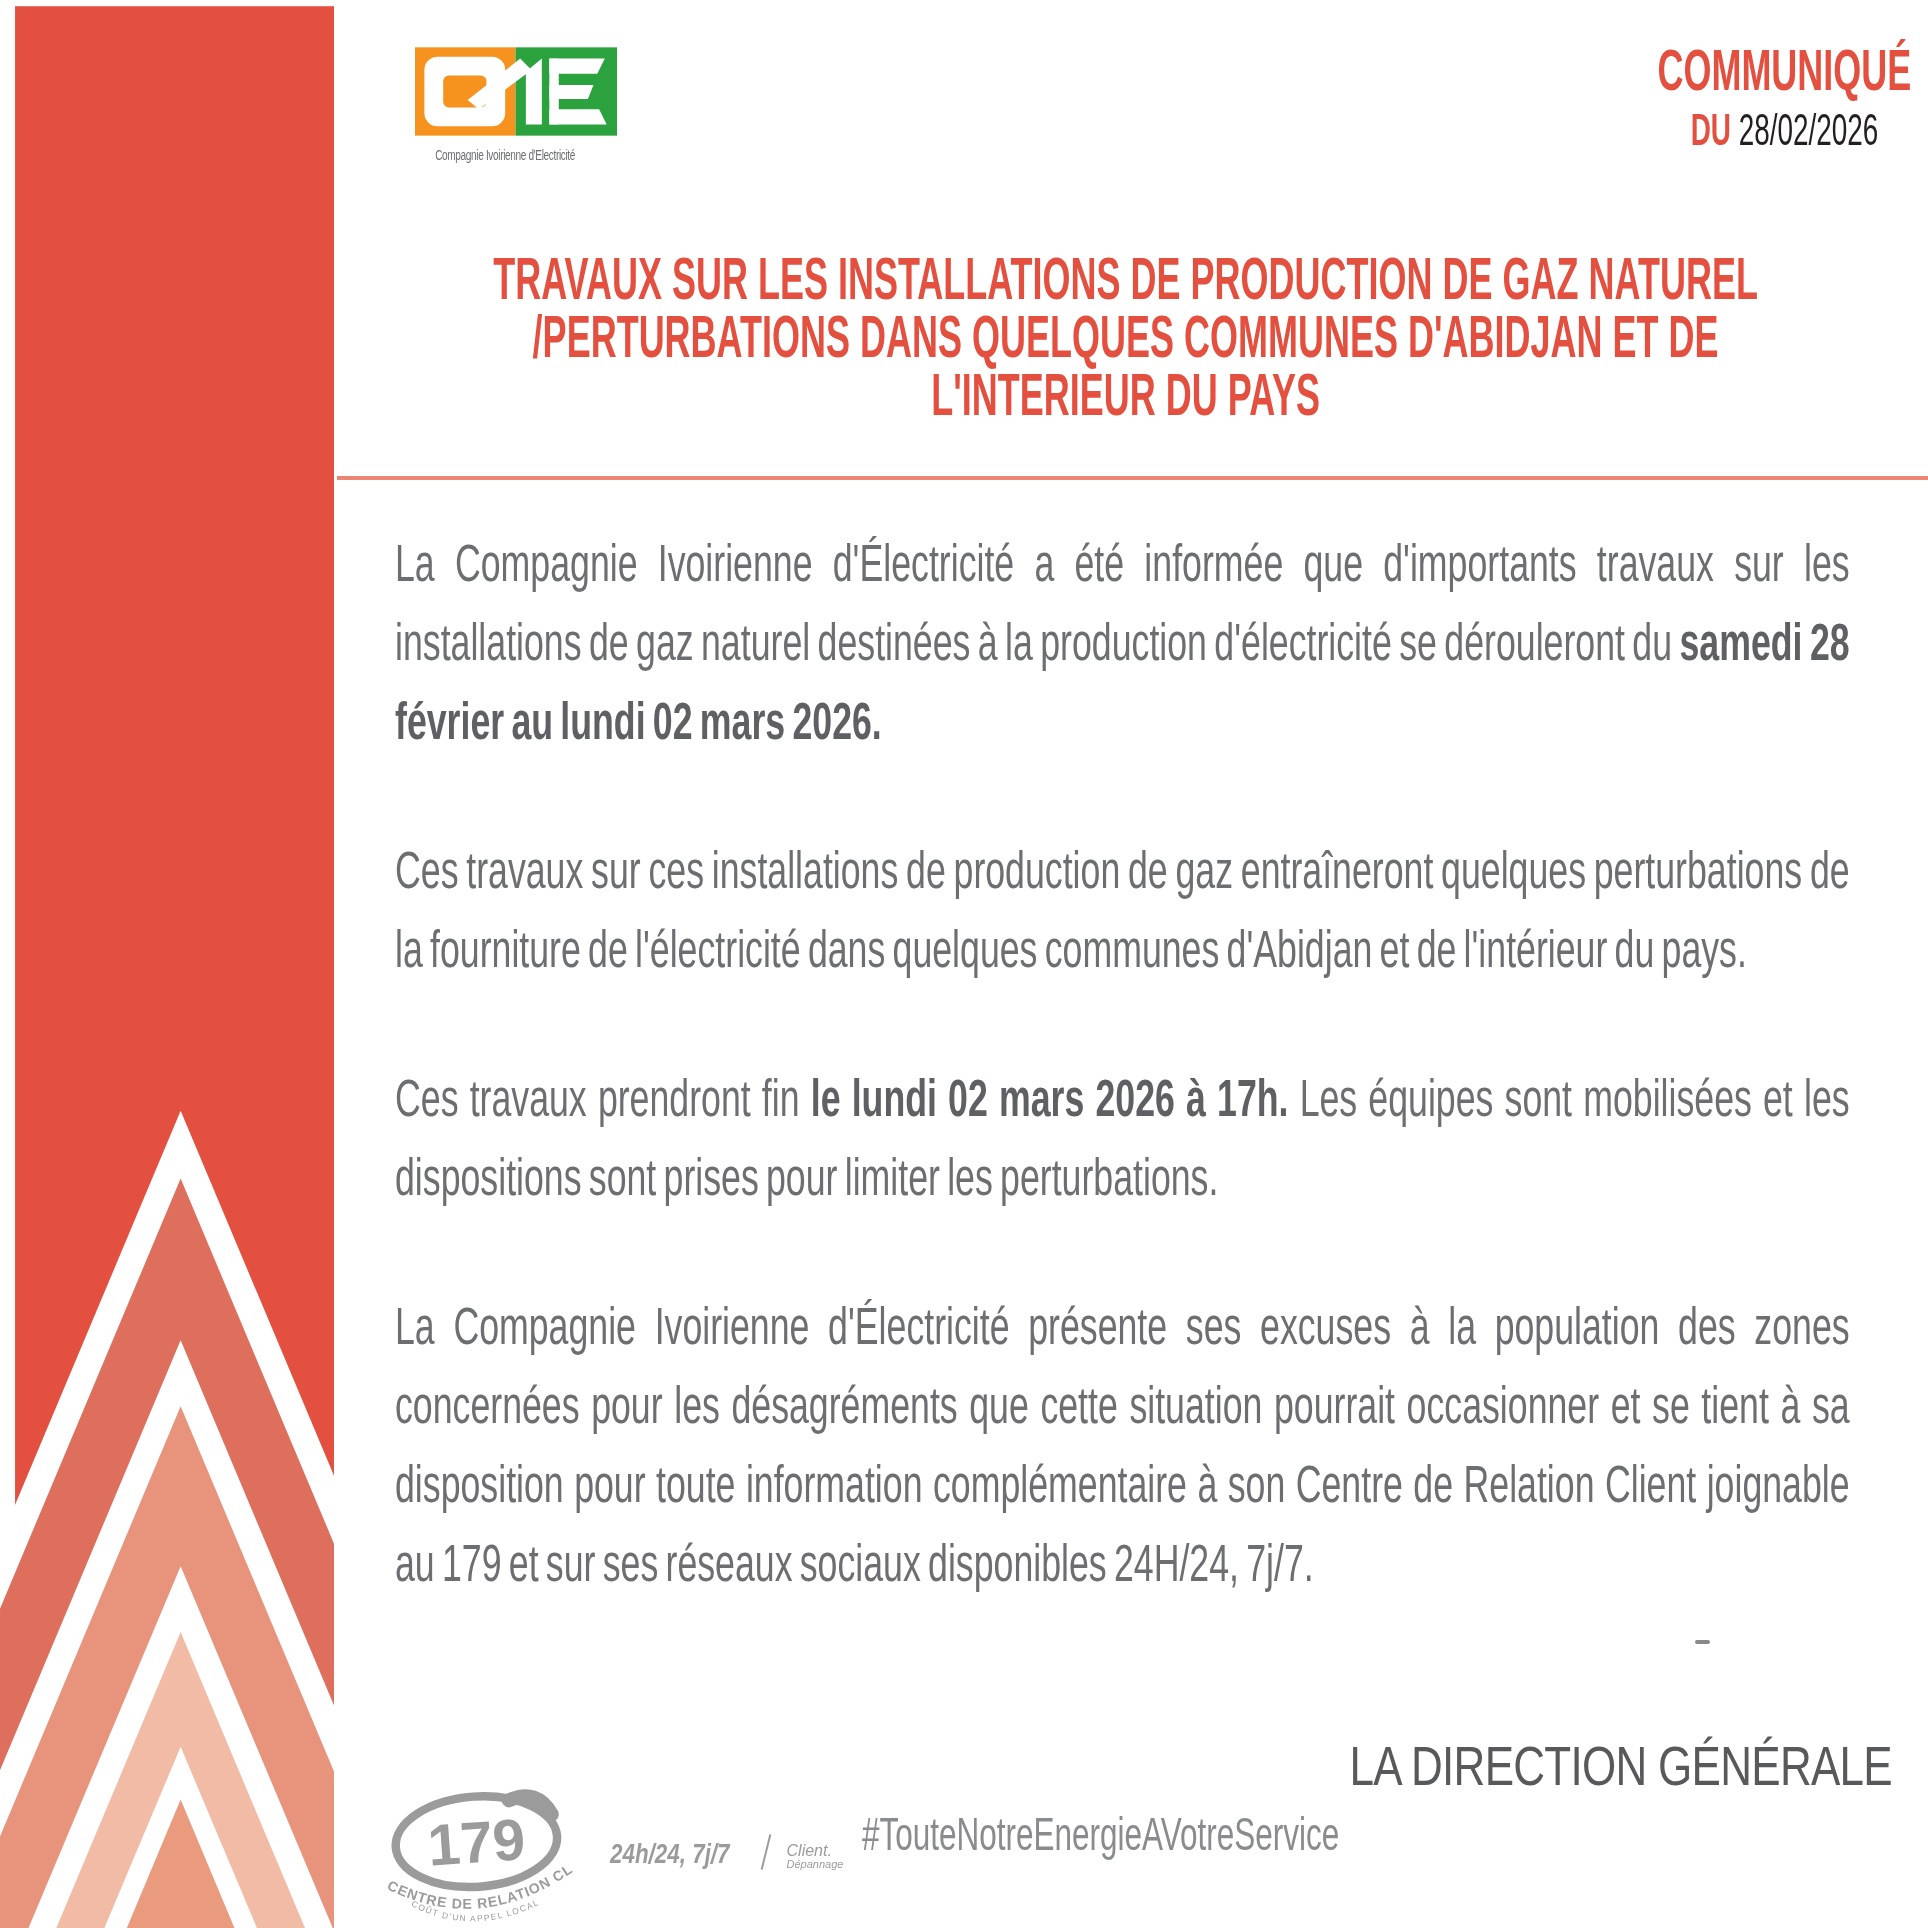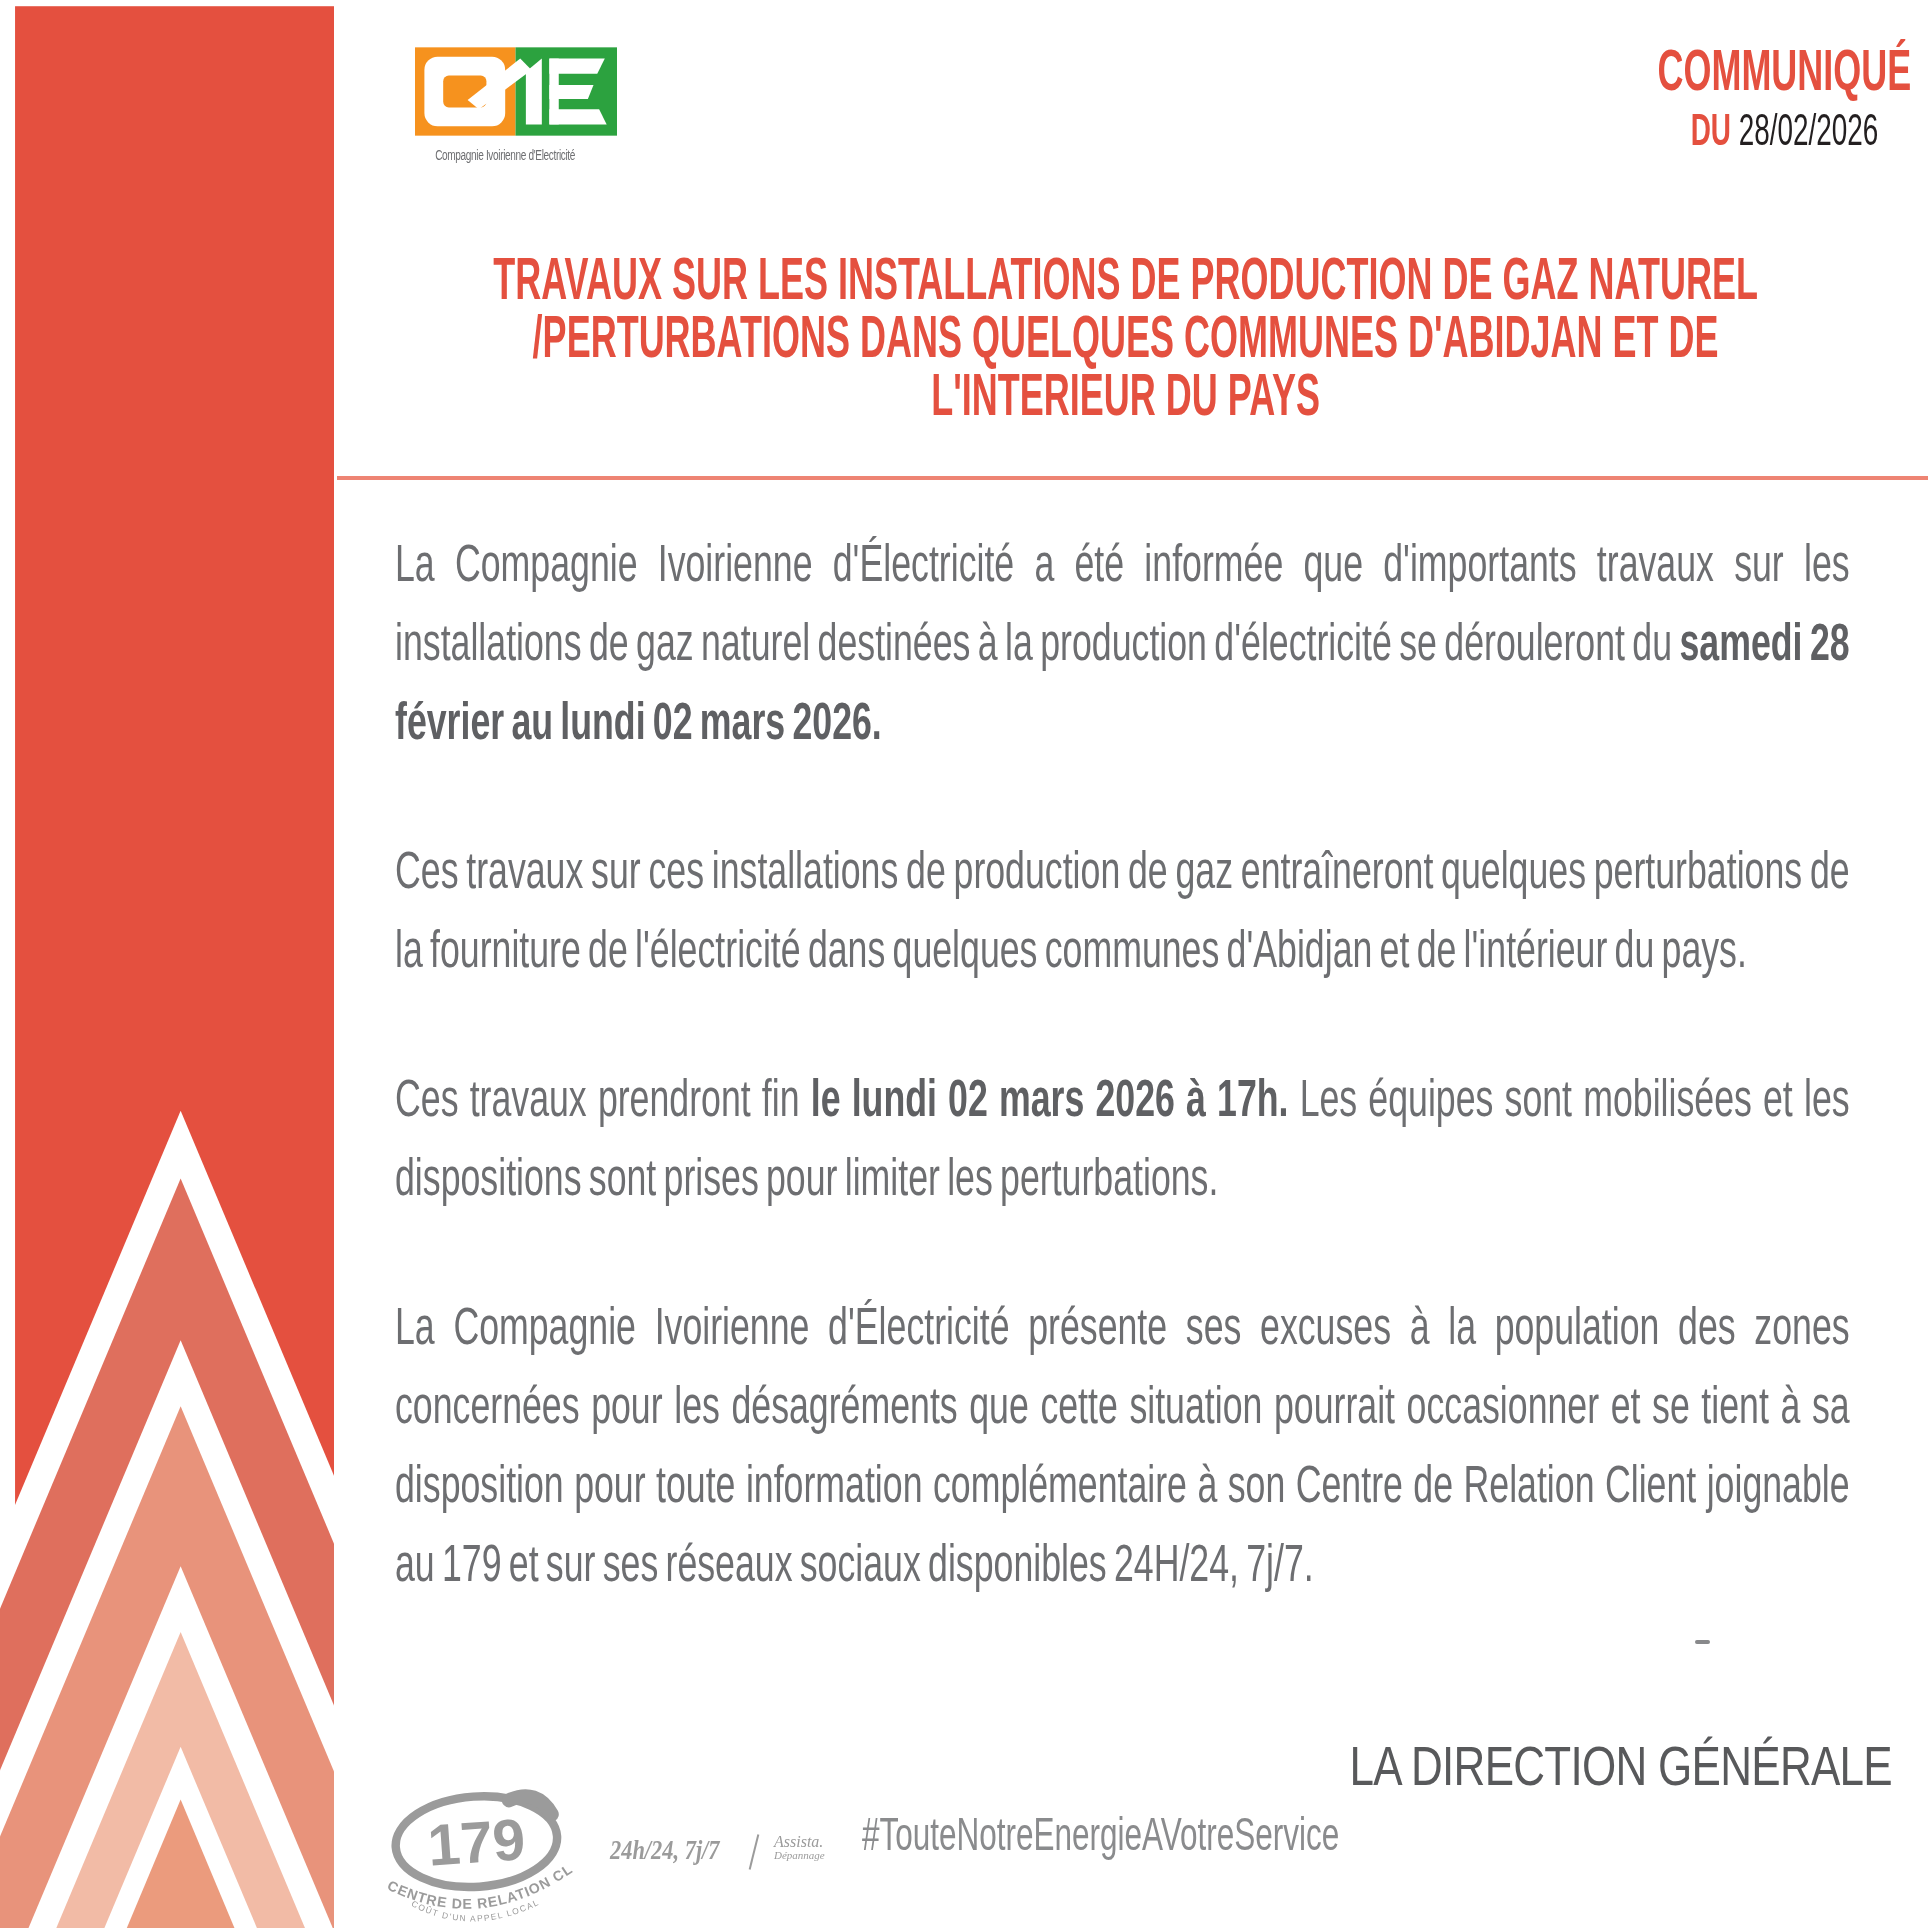--- a/index.html
+++ b/index.html
@@ -72,23 +72,22 @@
 
   .hashtag{
     position:absolute;left:862px;top:1806px;white-space:nowrap;
     transform:scaleX(0.67);transform-origin:0 0;
     color:#8A8B8D;font-size:47px;letter-spacing:0;
   }
 
   
   .crc-logo{position:absolute;left:384px;top:1787px;}
   .hours-row{
-    position:absolute;left:610px;top:1834px;display:flex;align-items:flex-start;gap:23px;
+    position:absolute;left:610px;top:1834px;display:flex;align-items:flex-end;gap:23px;
     color:var(--footer-gray);
-    font-family:Liberation Serif, serif;
   }
   .hours-big{font-size:28px;font-weight:bold;font-style:italic;transform:scaleX(0.8);transform-origin:0 50%;white-space:nowrap;}
   .hours-div{width:1.9px;height:36px;background:var(--footer-gray);transform:rotate(14deg);margin-left:-17px;}
   .assist-col{display:flex;flex-direction:column;line-height:1;margin-left:-3.8px;}
   .assist-1{font-size:16px;font-style:italic;white-space:nowrap;}
   .assist-2{font-size:11px;font-style:italic;white-space:nowrap;}
 </style>
 </head>
 <body>
 
@@ -164,21 +163,21 @@
     </text>
     <text font-size="9" fill="#9B9B9B" letter-spacing="1.5" font-family="Liberation Sans, sans-serif">
       <textPath href="#crcArc2">COÛT D'UN APPEL LOCAL</textPath>
     </text>
   </svg>
 
   <div class="hours-row">
     <span class="hours-big">24h/24, 7j/7</span>
     <span class="hours-div"></span>
     <span class="assist-col">
-      <span class="assist-1">Assista.</span>
+      <span class="assist-1">Client.</span>
       <span class="assist-2">Dépannage</span>
     </span>
   </div>
 
   <div class="hashtag">#TouteNotreEnergieAVotreService</div>
 
 </div>
 
 
 </body></html>

